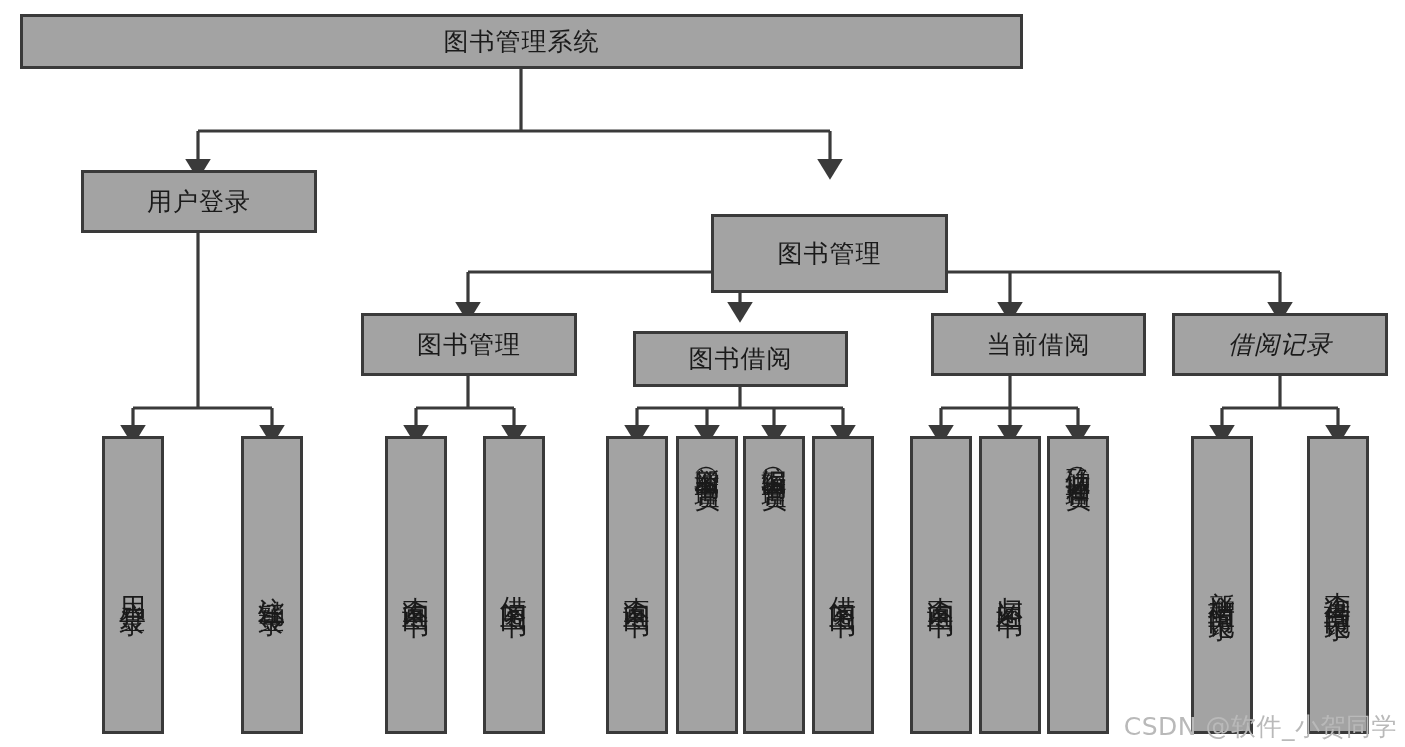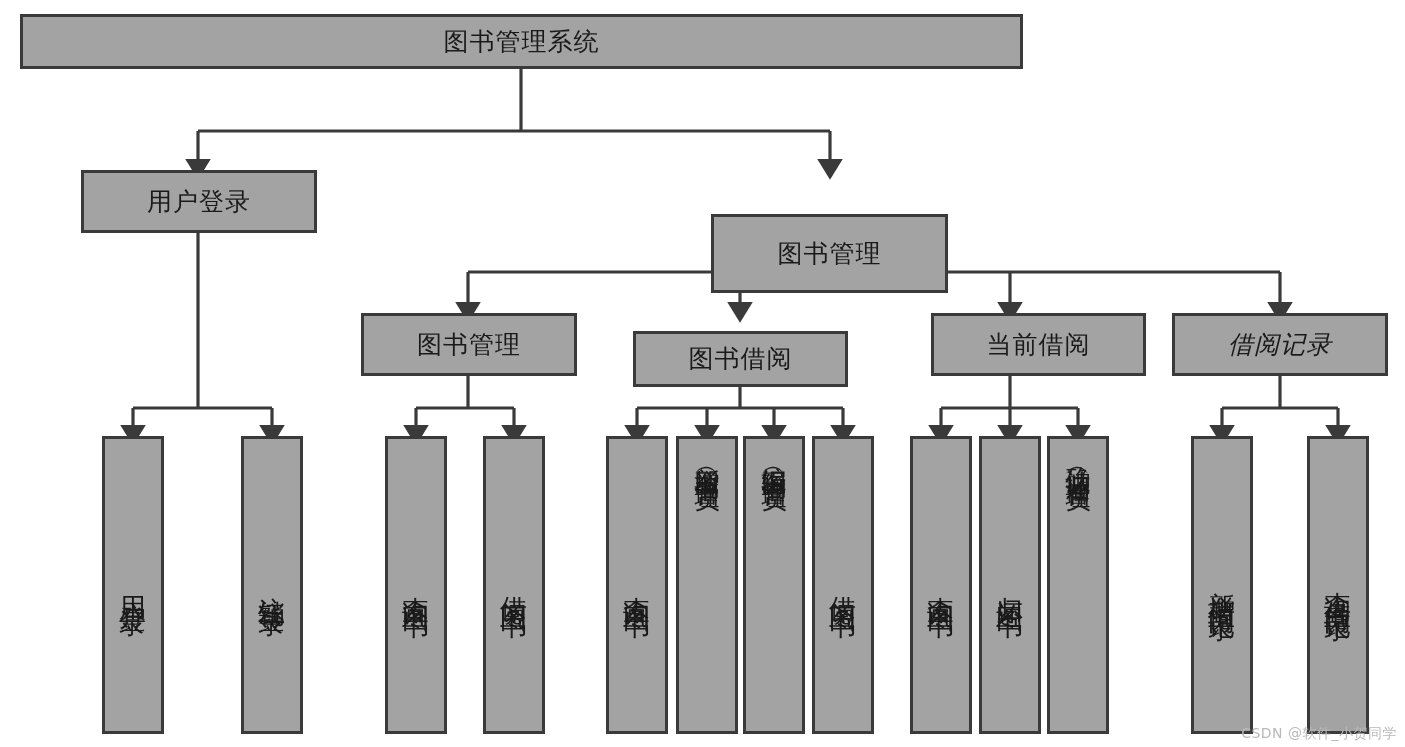--- a/index.html
+++ b/index.html
@@ -71,21 +71,21 @@
     letter-spacing: 3px;
   }
   .node.vert.centered {
     align-items: center;
     padding-top: 0;
   }
   #watermark {
     position: absolute;
     right: 8px;
     bottom: 4px;
-    font-size: 14px;
+    font-size: 25px;
     color: #b9b9b9;
     letter-spacing: 0.5px;
     white-space: nowrap;
     user-select: none;
   }
 </style>
 </head>
 <body>
 
 <div id="diagram-root">

